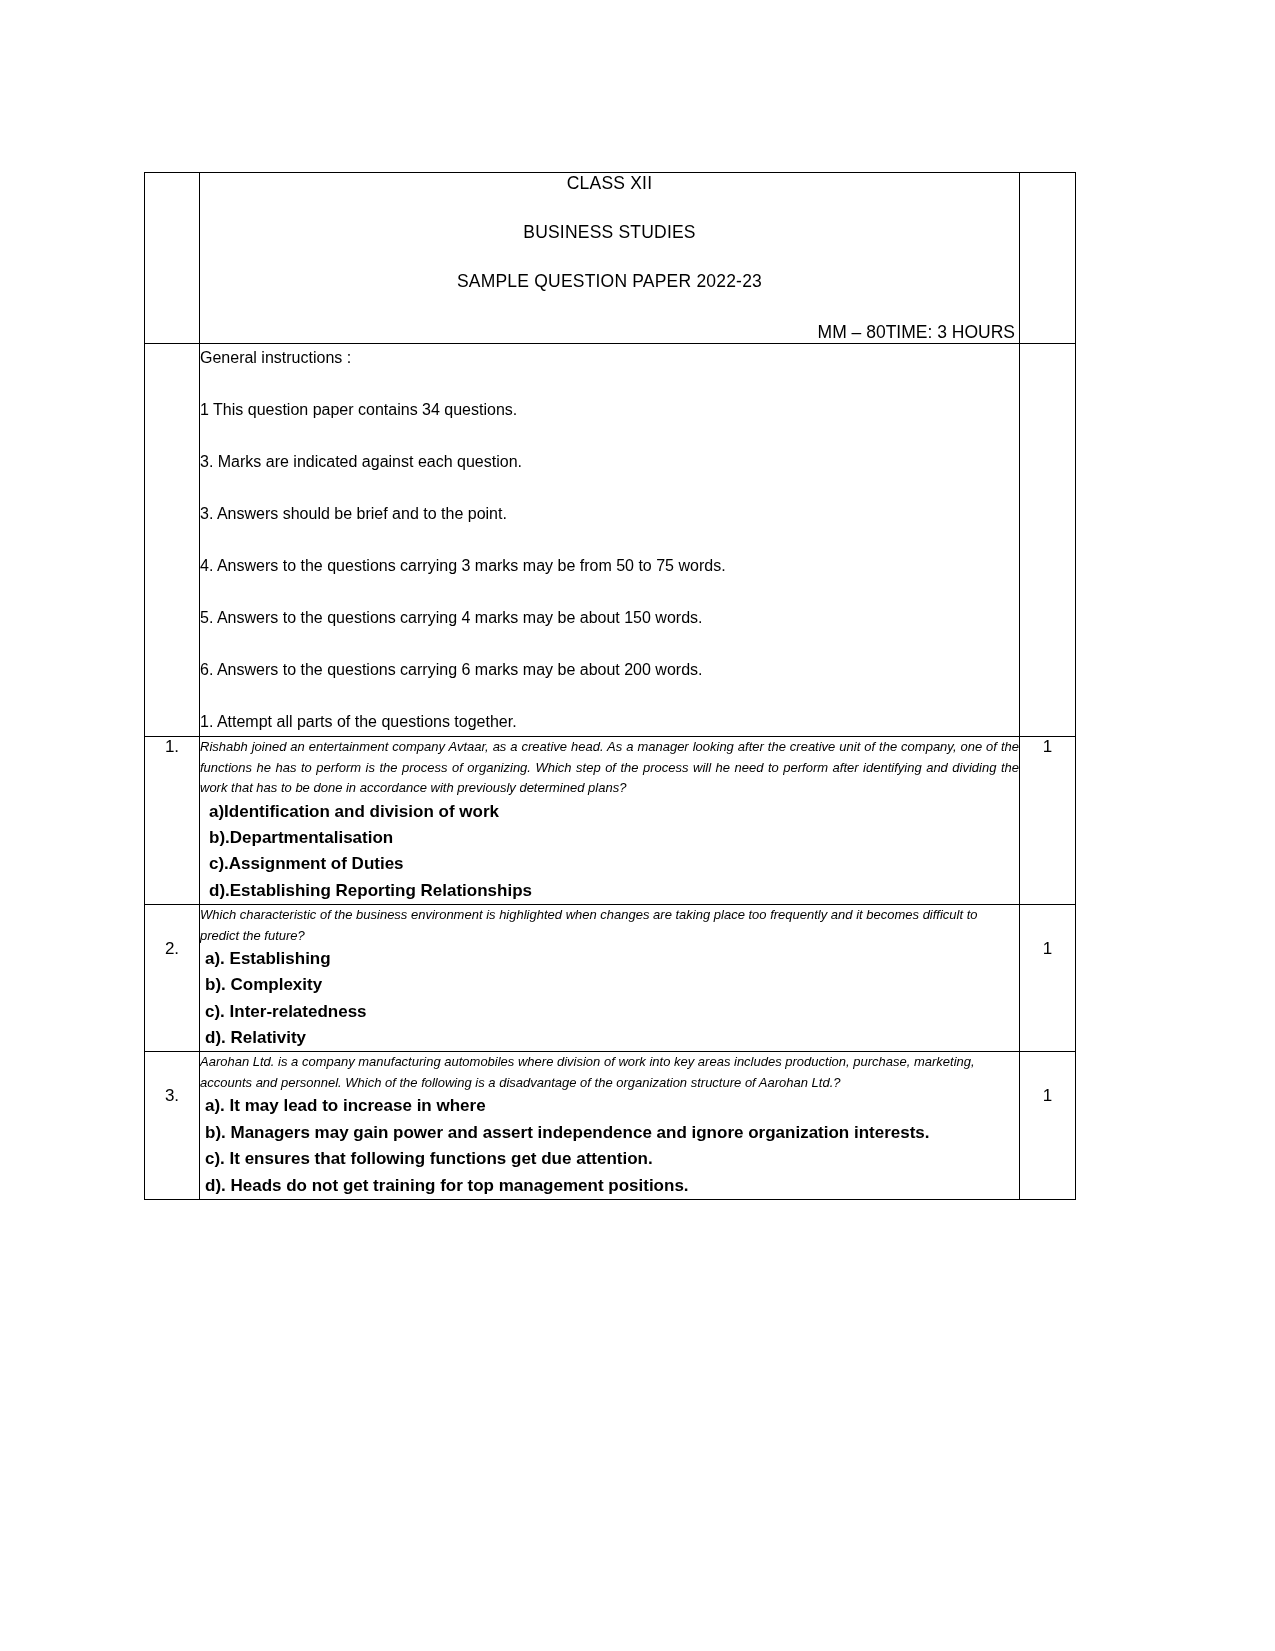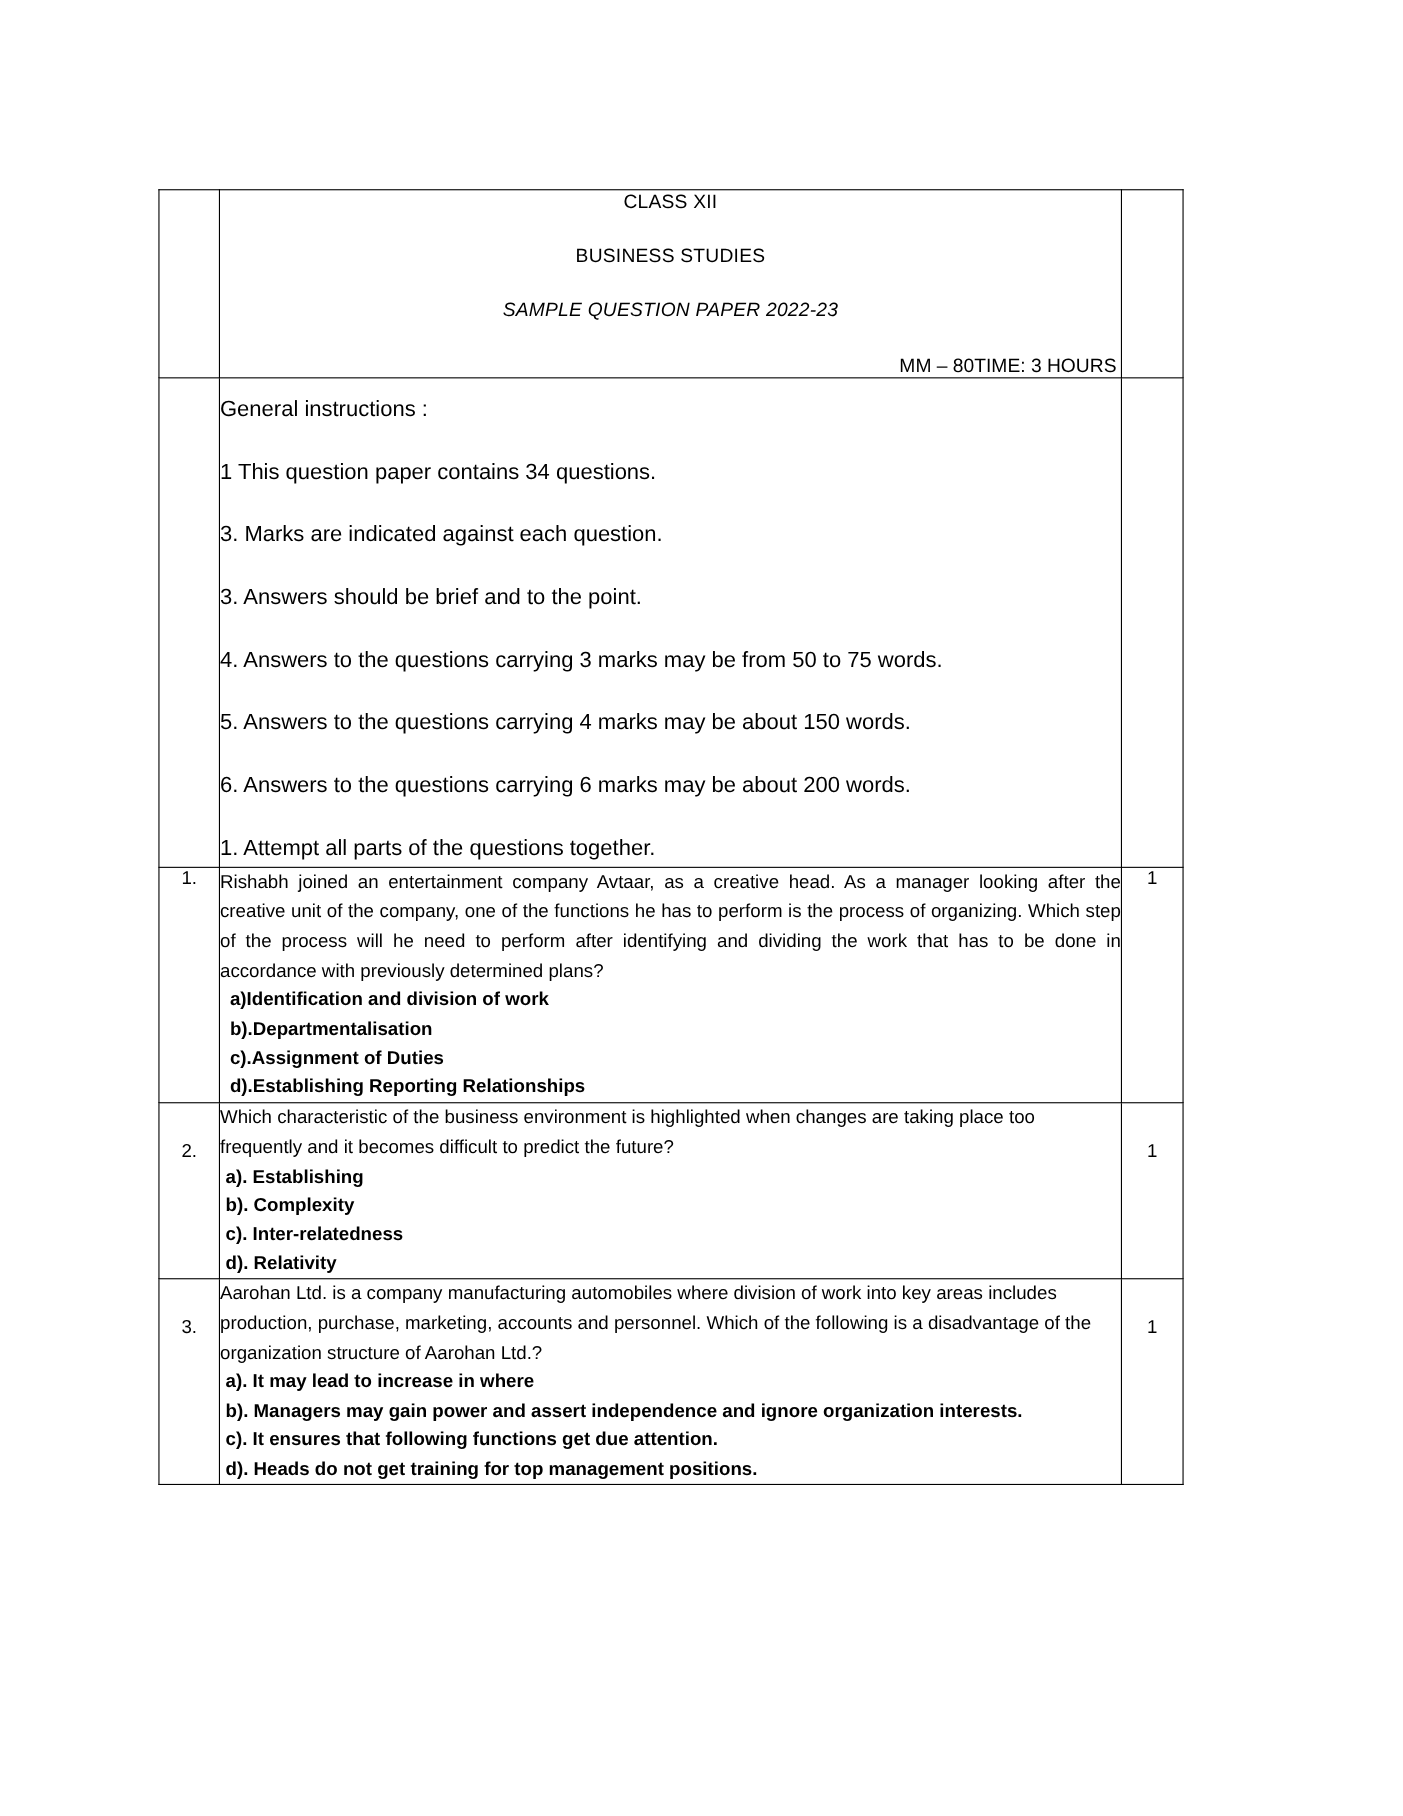--- a/index.html
+++ b/index.html
@@ -49,56 +49,57 @@
   .hdr-cell {
     padding: 26px 22px 24px 22px;
   }
   .hdr-line {
     text-align: center;
     font-size: 17.5px;
     line-height: 1.2;
     margin: 0 0 28px 0;
     letter-spacing: 0.2px;
   }
-  .hdr-line:last-of-type { margin-bottom: 13px; font-style: italic; }
+  .hdr-line:last-of-type { margin-bottom: 13px; }
   .hdr-row-mm {
     display: flex;
     justify-content: flex-end;
     align-items: baseline;
     font-size: 17.5px;
     margin-top: 30px;
     padding: 0 4px;
   }
 
   
   .instr-cell {
     padding: 24px 22px 26px 22px;
   }
   .instr-line {
-    font-size: 20px;
+    font-size: 16px;
     line-height: 1.25;
-    margin: 16px 0 32px 0;
+    margin: 4px 0 32px 0;
   }
   .instr-line:last-child { margin-bottom: 4px; }
 
   
   .qnum {
     font-size: 17px;
     text-align: center;
     padding-top: 42px;
   }
   .qnum.tight { padding-top: 34px; }
 
   .qbody {
     padding: 10px 14px 8px 14px;
   }
   .qstem {
-    font-size: 17px;
+    font-size: 13px;
     line-height: 1.58;
     margin: 0;
+    font-style: italic;
   }
   .qstem.justify {
     text-align: justify;
     text-justify: inter-word;
   }
   .qopts {
     margin: 0;
     padding: 0;
     list-style: none;
     font-weight: bold;

